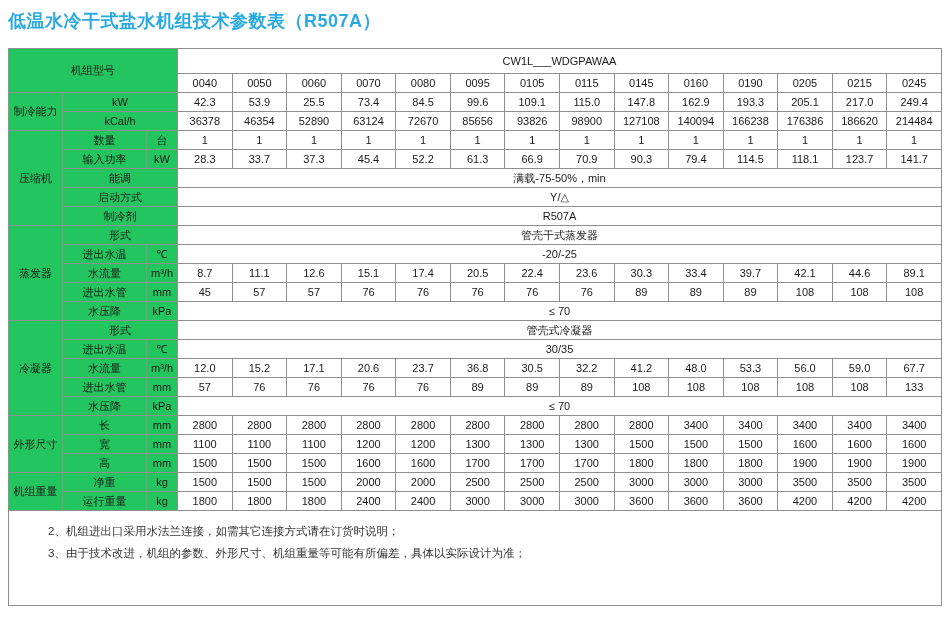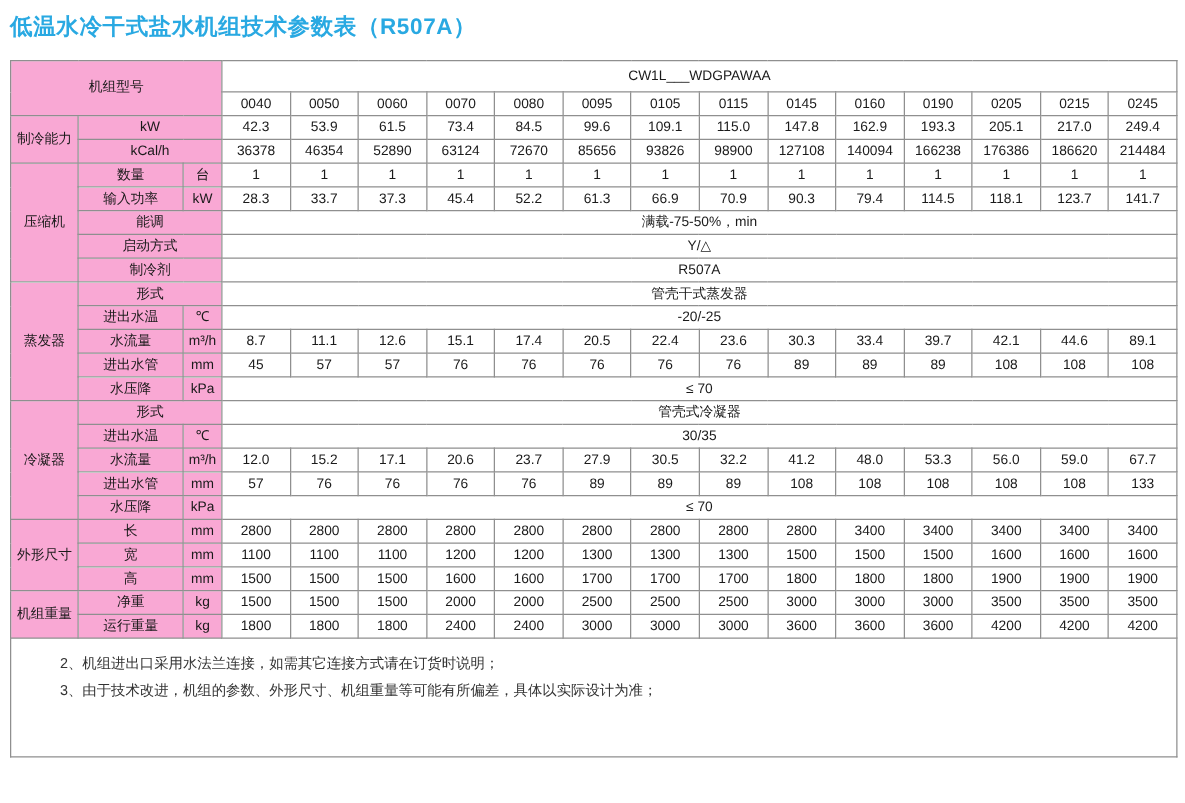--- a/index.html
+++ b/index.html
@@ -31,21 +31,21 @@
   table.spec td {
     border: 1px solid #8f8f8f;
     text-align: center;
     vertical-align: middle;
     padding: 0 1px;
     height: 19px;
     line-height: 1.1;
     overflow: hidden;
     white-space: nowrap;
   }
-  table.spec td.gray { background: #f9a8d4; margin-left: 32px; }
+  table.spec td.gray { background: #22c55e; margin-left: 32px; }
   table.spec td.hdr1 { height: 25px; }
   .notes-box {
     width: 934px;
     margin-left: 8px;
     border: 1px solid #8f8f8f;
     border-top: none;
     height: 95px;
     padding: 9px 8px 0 14px;
     font-size: 11.5px;
     color: #333333;
@@ -99,21 +99,21 @@
           <td>0190</td>
           <td>0205</td>
           <td>0215</td>
           <td>0245</td>
         </tr>
         <tr>
           <td class="gray" colspan="1" rowspan="2">制冷能力</td>
           <td class="gray" colspan="2">kW</td>
           <td>42.3</td>
           <td>53.9</td>
-          <td>61.5</td>
+          <td>25.5</td>
           <td>73.4</td>
           <td>84.5</td>
           <td>99.6</td>
           <td>109.1</td>
           <td>115.0</td>
           <td>147.8</td>
           <td>162.9</td>
           <td>193.3</td>
           <td>205.1</td>
           <td>217.0</td>
@@ -247,21 +247,21 @@
           <td colspan="14">30/35</td>
         </tr>
         <tr>
           <td class="gray">水流量</td>
           <td class="gray">m³/h</td>
           <td>12.0</td>
           <td>15.2</td>
           <td>17.1</td>
           <td>20.6</td>
           <td>23.7</td>
-          <td>27.9</td>
+          <td>36.8</td>
           <td>30.5</td>
           <td>32.2</td>
           <td>41.2</td>
           <td>48.0</td>
           <td>53.3</td>
           <td>56.0</td>
           <td>59.0</td>
           <td>67.7</td>
         </tr>
         <tr>

